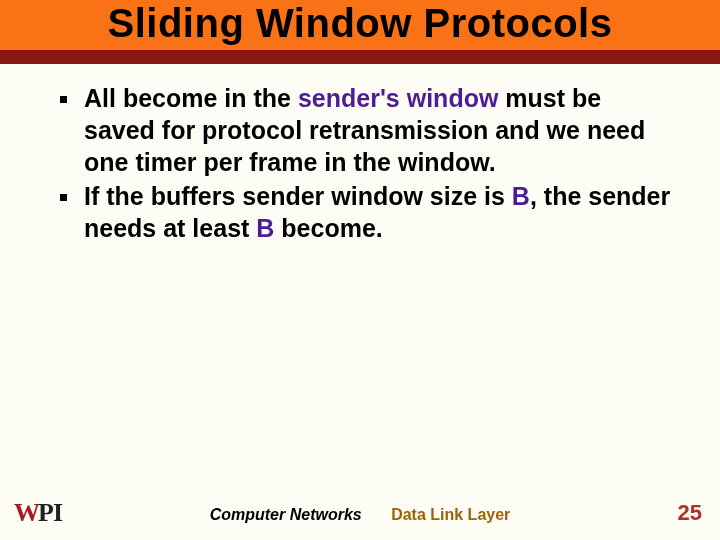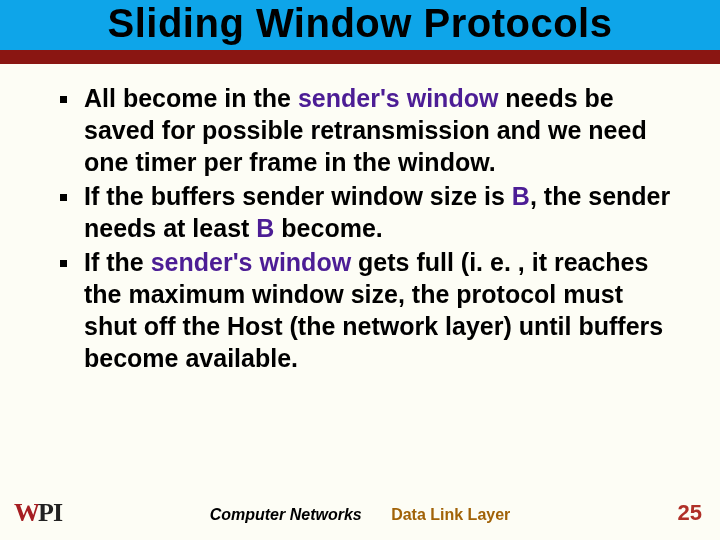--- a/index.html
+++ b/index.html
@@ -5,21 +5,21 @@
   * { margin: 0; padding: 0; box-sizing: border-box; }
   html, body { width: 720px; height: 540px; overflow: hidden; }
   body {
     background: #fdfdf5;
     font-family: "Comic Sans MS", "Comic Sans", cursive, sans-serif;
     position: relative;
   }
   .title-wrap {
     padding: 1px 0 4px 0;
     text-align: center;
-    background: #0ea5e9;
+    background: #f97316;
   }
   .title {
     font-size: 40px;
     font-weight: bold;
     color: #000;
     letter-spacing: 0.5px;
   }
   .red-bar {
     height: 14px;
     background: #8a1612;
@@ -101,23 +101,22 @@
 </head>
 <body>
 
 <div class="title-wrap">
   <div class="title">Sliding Window Protocols</div>
 </div>
 <div class="red-bar"></div>
 
 <div class="content">
   <ul class="bullets">
-      <li><span>All become in the </span><span class="hl">sender's window</span><span> needs be saved for possible retransmission and we need one timer per frame in the window.</span></li>
+      <li><span>All become in the </span><span class="hl">sender's window</span><span> must be saved for protocol retransmission and we need one timer per frame in the window.</span></li>
       <li><span>If the buffers sender window size is </span><span class="hl">B</span><span>, the sender needs at least </span><span class="hl">B</span><span> become.</span></li>
-      <li><span>If the </span><span class="hl">sender's window</span><span> gets full (i. e. , it reaches the maximum window size, the protocol must shut off the Host (the network layer) until buffers become available.</span></li>
     </ul>
 </div>
 
 <div class="footer">
   <div class="logo">
     <span class="logo-w">W</span>
       <span class="logo-pi">PI</span>
   </div>
   <div class="foot-center">
     <span class="foot-a">Computer Networks</span>

